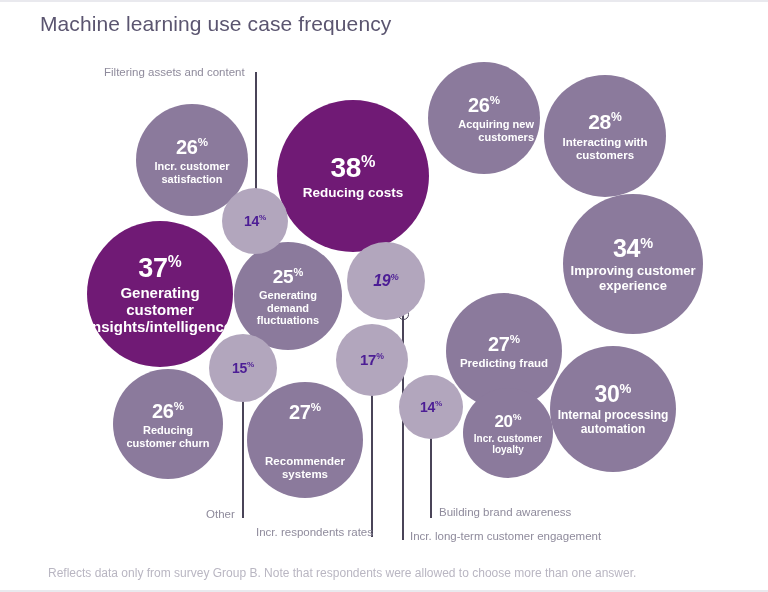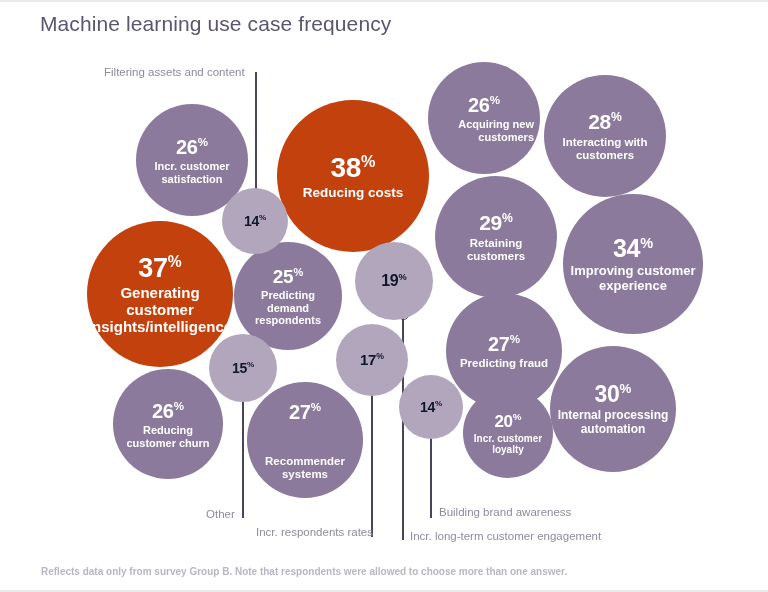--- a/index.html
+++ b/index.html
@@ -58,23 +58,23 @@
     font-weight:700;
     vertical-align:super;
     letter-spacing:0;
   }
   .bubble .lbl{
     font-weight:600;
     padding:0 6px;
     margin-top:2px;
   }
   
-  .tone-dark{ background:#c2410c; color:#ffffff; }
+  .tone-dark{ background:#701a75; color:#ffffff; }
   .tone-mid{  background:#8b7a9c; color:#ffffff; }
-  .tone-light{background:#b2a6bd; color:#0f172a; }
+  .tone-light{background:#b2a6bd; color:#4c1d95; }
 
   .leader-line{
     position:absolute;
     width:1.6px;
     background:#4a4458;
   }
   .leader-dot{
     position:absolute;
     width:11px;height:11px;
     border:1.8px solid #4a4458;
@@ -85,26 +85,25 @@
   .leader-label{
     position:absolute;
     font-size:11.5px;
     color:#8f8b9c;
     white-space:nowrap;
   }
   .leader-label.right{ text-align:left; }
   .leader-label.left{ text-align:right; }
   .footnote{
     position:absolute;
-    left:41px;
+    left:48px;
     top:566px;
-    font-size:10px;
+    font-size:12px;
     color:#b9b6c2;
     white-space:nowrap;
-    font-weight:bold;
   }
 </style>
 </head>
 <body>
 
 <div id="chart-root">
 
   <div class="top-rule"></div>
 
   <div class="page-title">Machine learning use case frequency</div>
@@ -134,24 +133,20 @@
         <div class="lbl" style="font-size: 15px;">Generating customer insights/intelligence</div>
       </div>
       <div class="bubble tone-mid" style="left: 563px; top: 194px; width: 140px; height: 140px;">
         <div class="val" style="font-size: 25px;">34<span class="pct">%</span></div>
         <div class="lbl" style="font-size: 13px;">Improving customer experience</div>
       </div>
       <div class="bubble tone-mid" style="left: 550px; top: 346px; width: 126px; height: 126px;">
         <div class="val" style="font-size: 23px;">30<span class="pct">%</span></div>
         <div class="lbl" style="font-size: 12px;">Internal processing automation</div>
       </div>
-      <div class="bubble tone-mid" style="left: 435px; top: 176px; width: 122px; height: 122px;">
-        <div class="val" style="font-size: 21px;">29<span class="pct">%</span></div>
-        <div class="lbl" style="font-size: 11.5px;">Retaining customers</div>
-      </div>
       <div class="bubble tone-mid" style="left: 544px; top: 75px; width: 122px; height: 122px;">
         <div class="val" style="font-size: 21px;">28<span class="pct">%</span></div>
         <div class="lbl" style="font-size: 11.5px;">Interacting with customers</div>
       </div>
       <div class="bubble tone-mid" style="left: 446px; top: 293px; width: 116px; height: 116px;">
         <div class="val" style="font-size: 20px;">27<span class="pct">%</span></div>
         <div class="lbl" style="font-size: 11.5px;">Predicting fraud</div>
       </div>
       <div class="bubble tone-mid" style="left: 247px; top: 382px; width: 116px; height: 116px;">
         <div class="val" style="font-size: 20px;">27<span class="pct">%</span></div>
@@ -164,27 +159,27 @@
       <div class="bubble tone-mid" style="left: 428px; top: 62px; width: 112px; height: 112px;">
         <div class="val" style="font-size: 20px;">26<span class="pct">%</span></div>
         <div class="lbl" style="font-size: 11px; text-align: right;">Acquiring new customers</div>
       </div>
       <div class="bubble tone-mid" style="left: 113px; top: 369px; width: 110px; height: 110px;">
         <div class="val" style="font-size: 20px;">26<span class="pct">%</span></div>
         <div class="lbl" style="font-size: 11px;">Reducing customer churn</div>
       </div>
       <div class="bubble tone-mid" style="left: 234px; top: 242px; width: 108px; height: 108px;">
         <div class="val" style="font-size: 19px;">25<span class="pct">%</span></div>
-        <div class="lbl" style="font-size: 11px;">Predicting demand respondents</div>
+        <div class="lbl" style="font-size: 11px;">Generating demand fluctuations</div>
       </div>
       <div class="bubble tone-mid" style="left: 463px; top: 388px; width: 90px; height: 90px;">
         <div class="val" style="font-size: 17px;">20<span class="pct">%</span></div>
         <div class="lbl" style="font-size: 10px;">Incr. customer loyalty</div>
       </div>
-      <div class="bubble tone-light" style="left: 355px; top: 242px; width: 78px; height: 78px;">
+      <div class="bubble tone-light" style="left: 347px; top: 242px; width: 78px; height: 78px; font-style: italic;">
         <div class="val" style="font-size: 16px;">19<span class="pct">%</span></div>
       </div>
       <div class="bubble tone-light" style="left: 336px; top: 324px; width: 72px; height: 72px;">
         <div class="val" style="font-size: 15px;">17<span class="pct">%</span></div>
       </div>
       <div class="bubble tone-light" style="left: 209px; top: 334px; width: 68px; height: 68px;">
         <div class="val" style="font-size: 14px;">15<span class="pct">%</span></div>
       </div>
       <div class="bubble tone-light" style="left: 222px; top: 188px; width: 66px; height: 66px;">
         <div class="val" style="font-size: 14px;">14<span class="pct">%</span></div>

